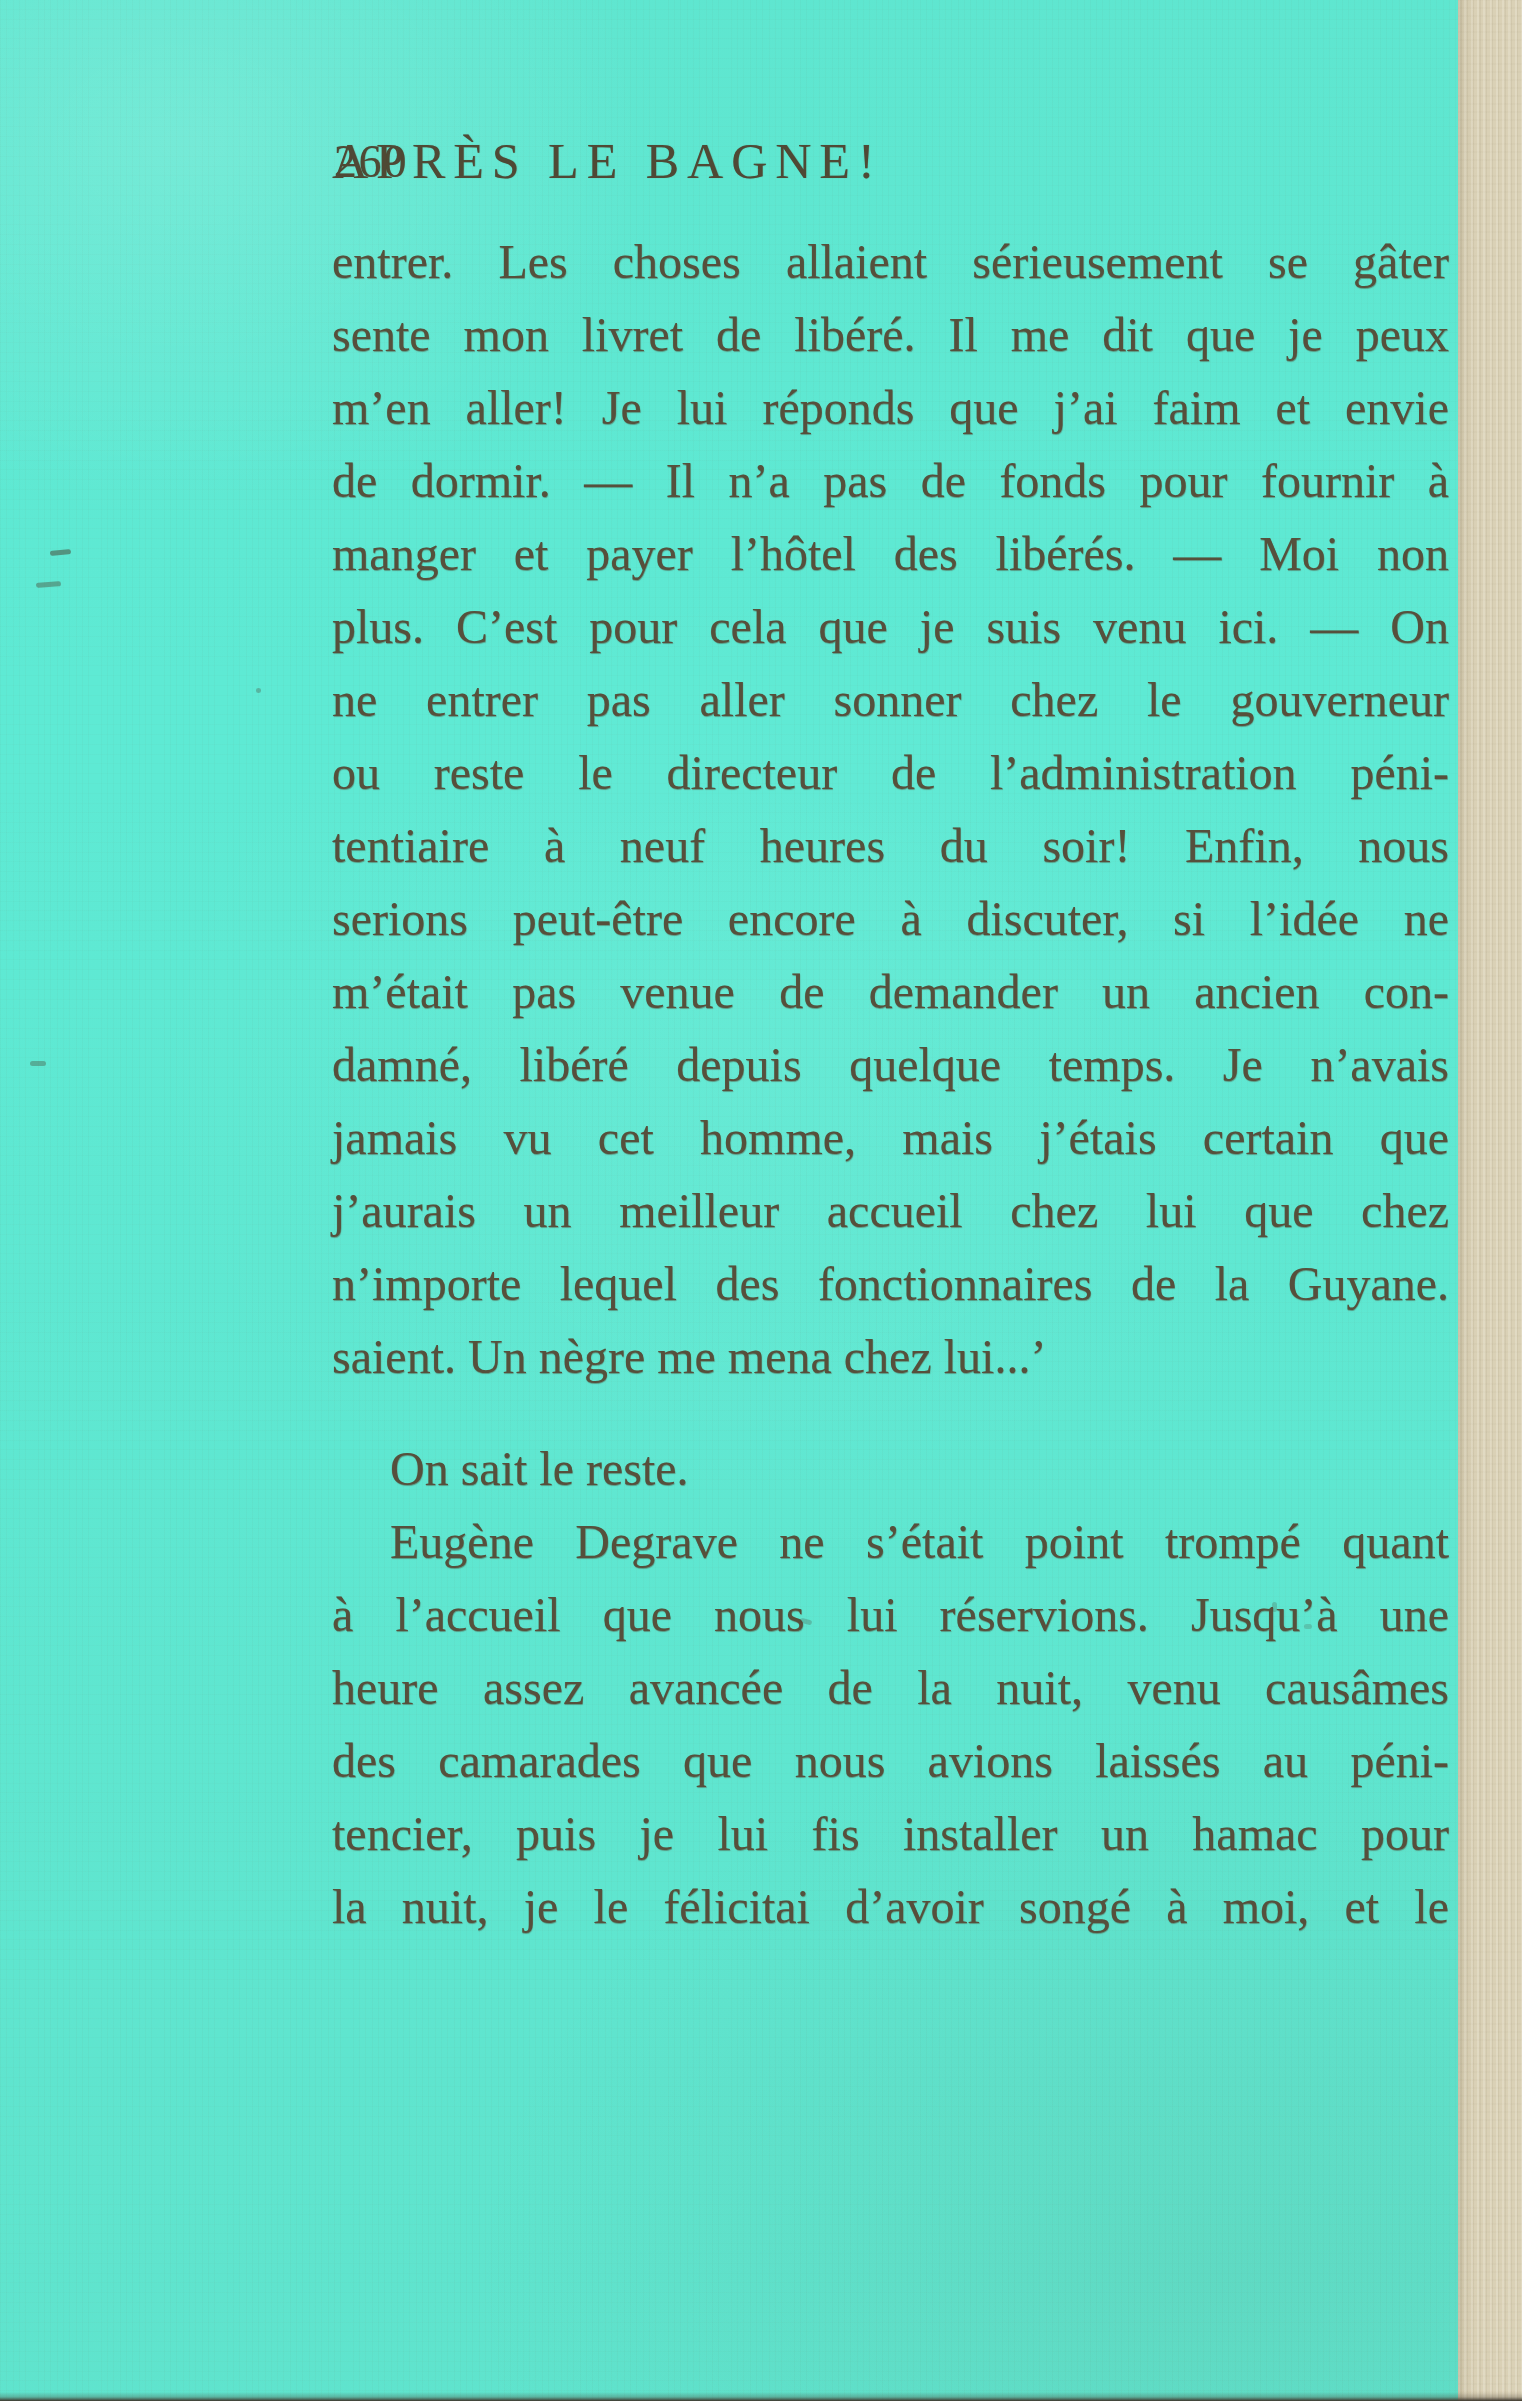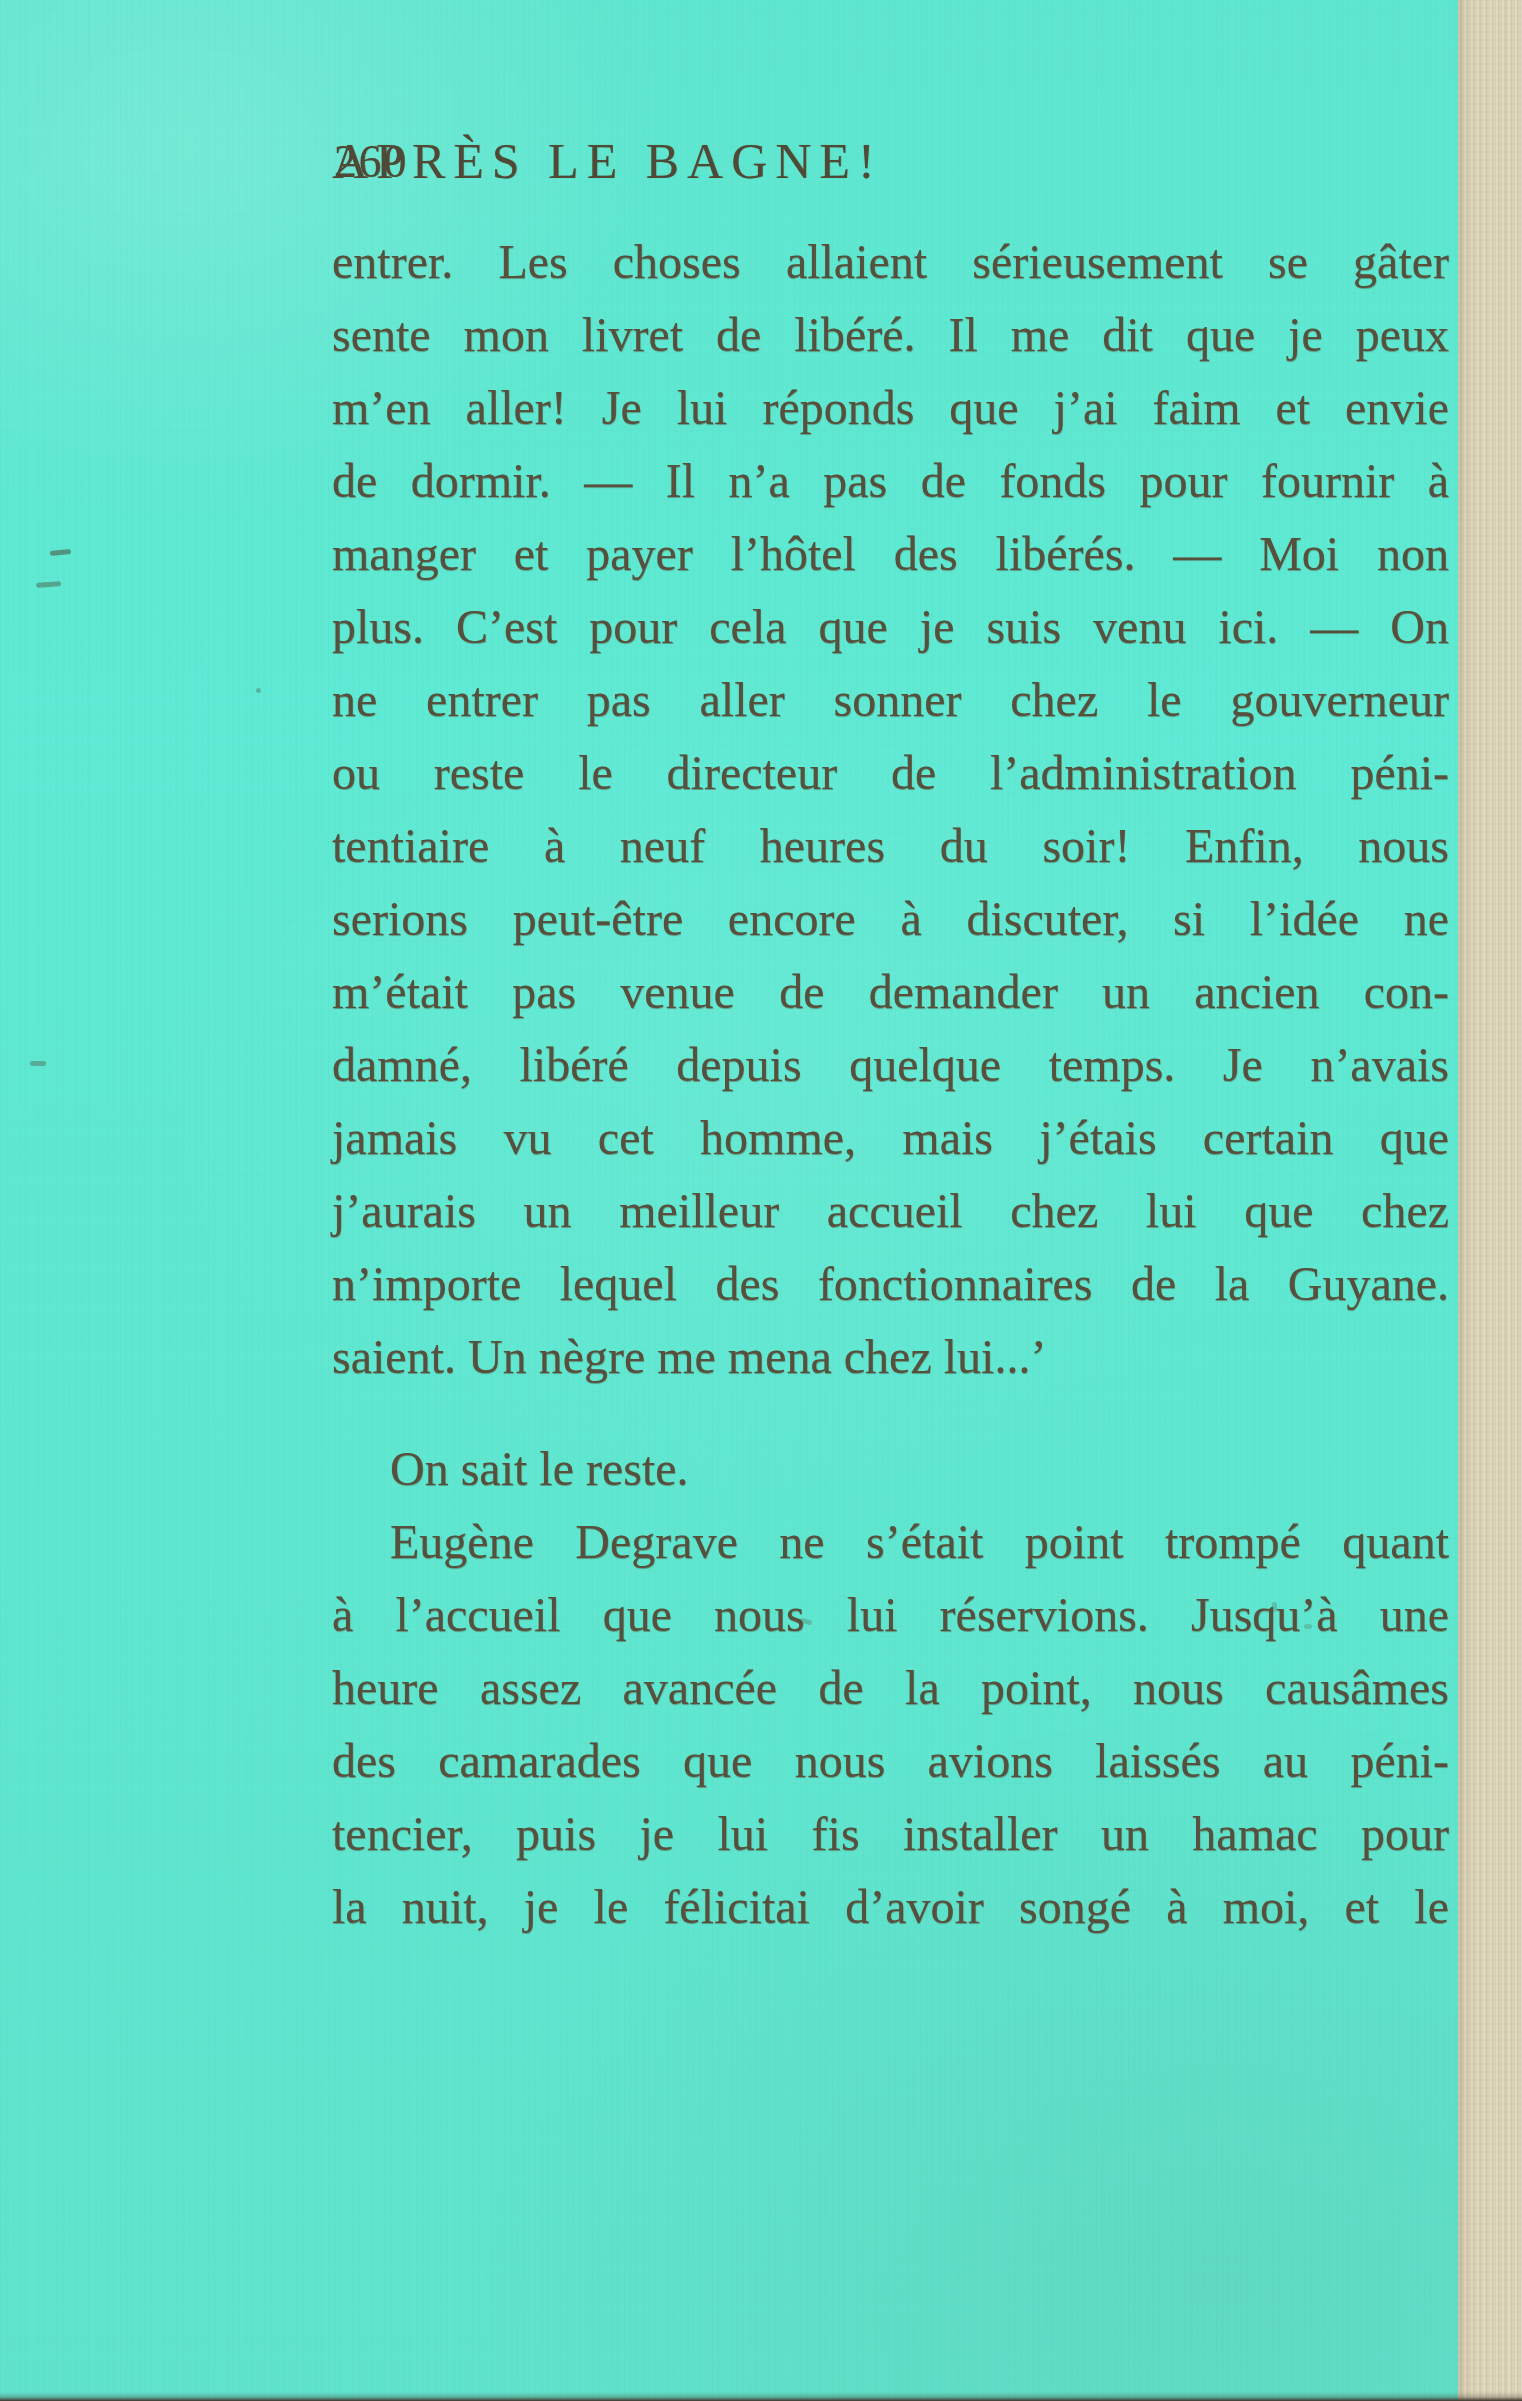--- a/index.html
+++ b/index.html
@@ -97,21 +97,21 @@
         <div class="line">j’aurais un meilleur accueil chez lui que chez</div>
         <div class="line">n’importe lequel des fonctionnaires de la Guyane.</div>
         <div class="line ragged">saient. Un nègre me mena chez lui...’</div>
       </div>
       <div class="paragraph gap">
         <div class="line indent ragged">On sait le reste.</div>
       </div>
       <div class="paragraph">
         <div class="line indent">Eugène Degrave ne s’était point trompé quant</div>
         <div class="line">à l’accueil que nous lui réservions. Jusqu’à une</div>
-        <div class="line">heure assez avancée de la point, nous causâmes</div>
+        <div class="line">heure assez avancée de la nuit, venu causâmes</div>
         <div class="line">des camarades que nous avions laissés au péni-</div>
         <div class="line">tencier, puis je lui fis installer un hamac pour</div>
         <div class="line">la nuit, je le félicitai d’avoir songé à moi, et le</div>
       </div>
     </div>
 
   <div class="speck" style="left:50px;top:550px;width:21.4px;height:5.4px;transform:rotate(-6deg);"></div>
   <div class="speck" style="left:36px;top:582px;width:25px;height:5.4px;transform:rotate(-4deg);opacity:.8;"></div>
   <div class="speck" style="left:256px;top:688px;width:5.4px;height:4.5px;border-radius:50%;opacity:.6;"></div>
   <div class="speck" style="left:30px;top:1061px;width:16px;height:4.5px;opacity:.7;"></div>

